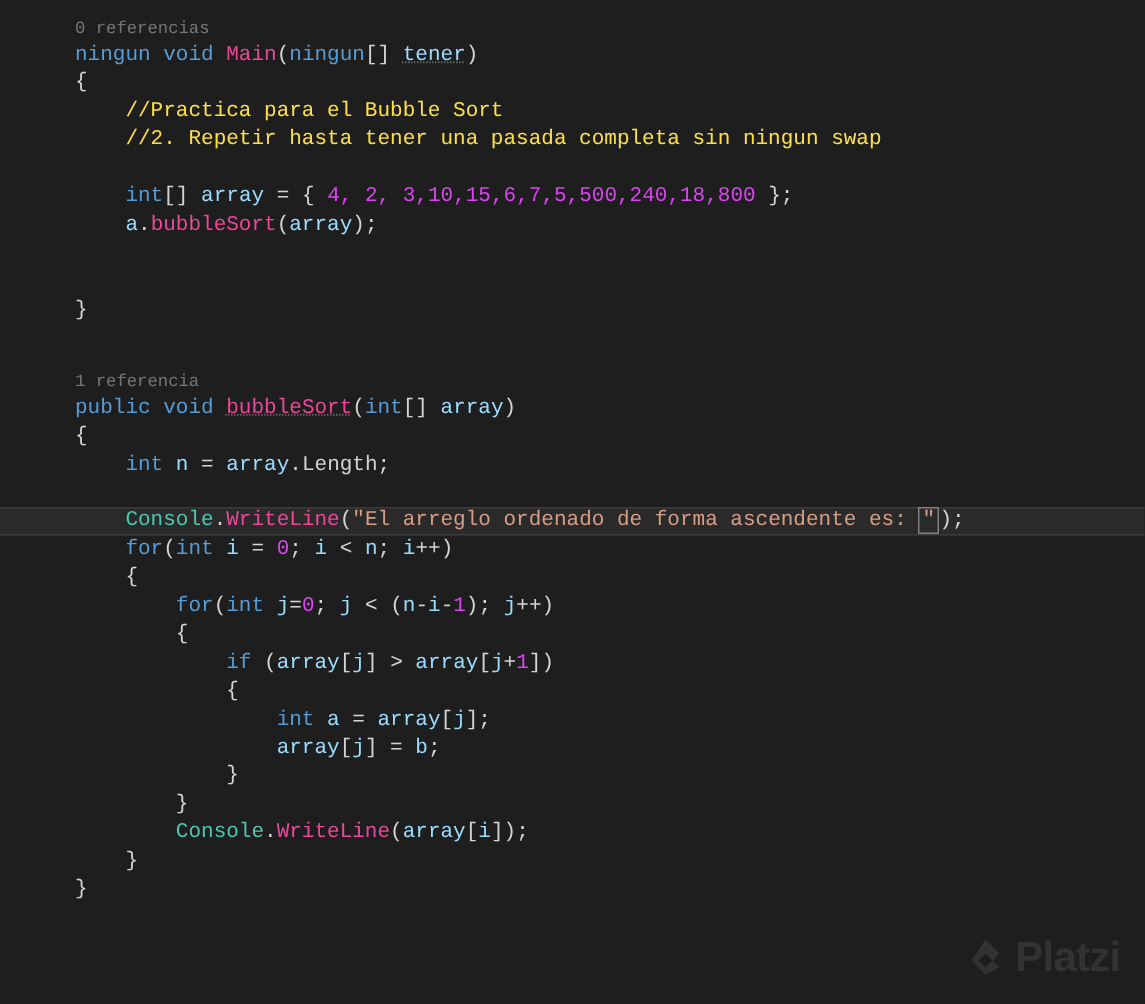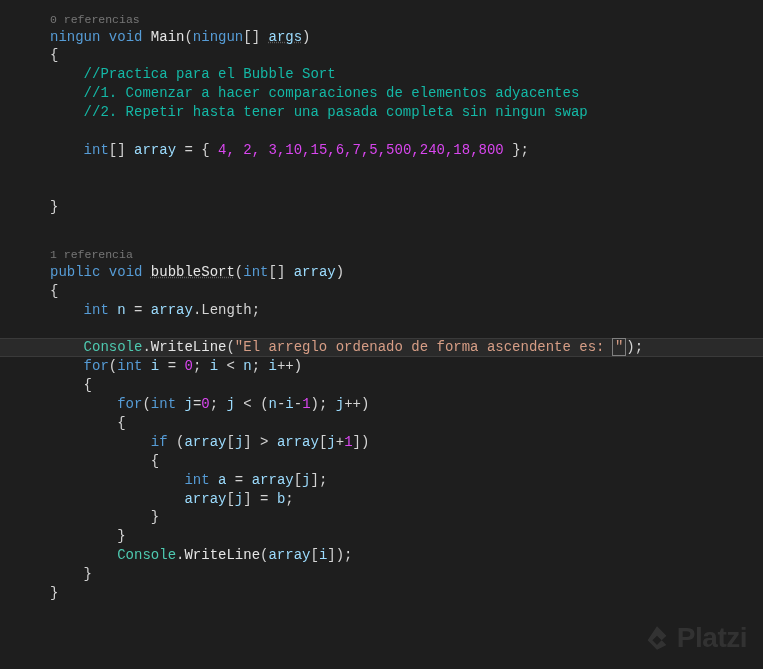--- a/index.html
+++ b/index.html
@@ -31,23 +31,23 @@
     }
     .hl-line {
       background: #2a2a2a;
       box-shadow: inset 0 1px 0 #3a3a3a, inset 0 -1px 0 #3a3a3a;
       margin-left: -18px;
       padding-left: 50px;
       margin-right: -200px;
     }
     .kw-blue { color: #569cd6; }
     .kw-teal { color: #4ec9b0; }
-    .fn-yellow { color: #e5e5e5; }
+    .fn-yellow { color: #ec4899; }
     .var-blue { color: #9cdcfe; }
-    .comment { color: #14b8a6; }
+    .comment { color: #fde047; }
     .str { color: #d69d85; }
     .num { color: #d946ef; }
     .punct { color: #d4d4d4; }
     .underline { text-decoration: underline dotted #606060; }
     .watermark {
       position: absolute;
       right: 16px;
       bottom: 12px;
       color: #444;
       font-family: Arial, sans-serif;
@@ -66,32 +66,32 @@
       margin-left: -1px;
     }
   </style>
 </head>
 <body>
 
 <div class="editor">
 
   <div class="codelens">0 referencias</div>
 
-  <div class="line"><span class="kw-blue">ningun</span> <span class="kw-blue">void</span> <span class="fn-yellow">Main</span><span class="punct">(</span><span class="kw-blue">ningun</span><span class="punct">[]</span> <span class="var-blue underline">args</span><span class="punct">)</span></div>
+  <div class="line"><span class="kw-blue">ningun</span> <span class="kw-blue">void</span> <span class="fn-yellow">Main</span><span class="punct">(</span><span class="kw-blue">ningun</span><span class="punct">[]</span> <span class="var-blue underline">tener</span><span class="punct">)</span></div>
 
   <div class="line"><span class="punct">{</span></div>
 
   <div class="line">    <span class="comment">//Practica para el Bubble Sort</span></div>
-  <div class="line">    <span class="comment">//1. Comenzar a hacer comparaciones de elementos adyacentes</span></div>
   <div class="line">    <span class="comment">//2. Repetir hasta tener una pasada completa sin ningun swap</span></div>
   <div class="line"> </div>
 
 
   <div class="line">    <span class="kw-blue">int</span><span class="punct">[]</span> <span class="var-blue">array</span> <span class="punct">=</span> <span class="punct">{ </span><span class="num">4, 2, 3,10,15,6,7,5,500,240,18,800</span><span class="punct"> };</span></div>
 
+  <div class="line">    <span class="var-blue">a</span><span class="punct">.</span><span class="fn-yellow">bubbleSort</span><span class="punct">(</span><span class="var-blue">array</span><span class="punct">);</span></div>
 
   <div class="line"> </div>
   <div class="line"> </div>
 
   <div class="line"><span class="punct">}</span></div>
 
   <div class="line"> </div>
 
   <div class="codelens">1 referencia</div>
 

